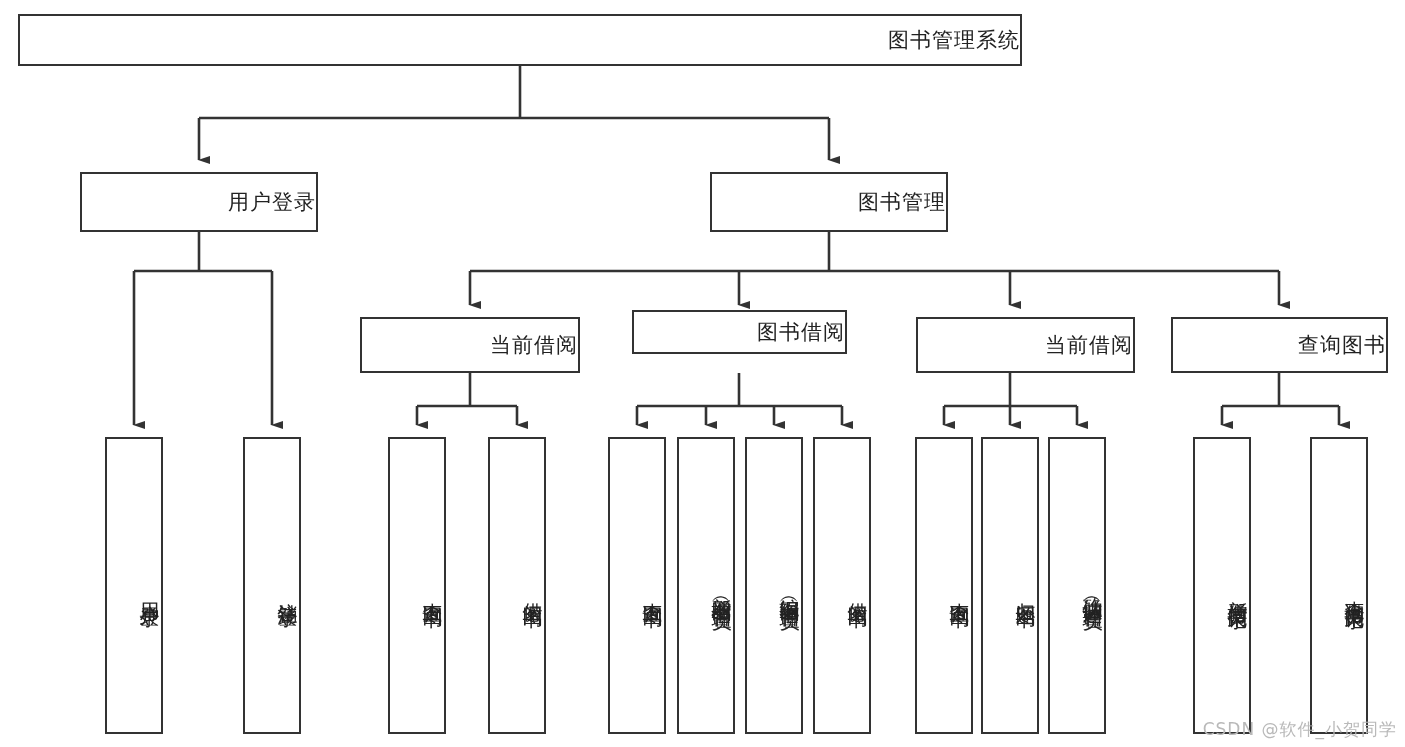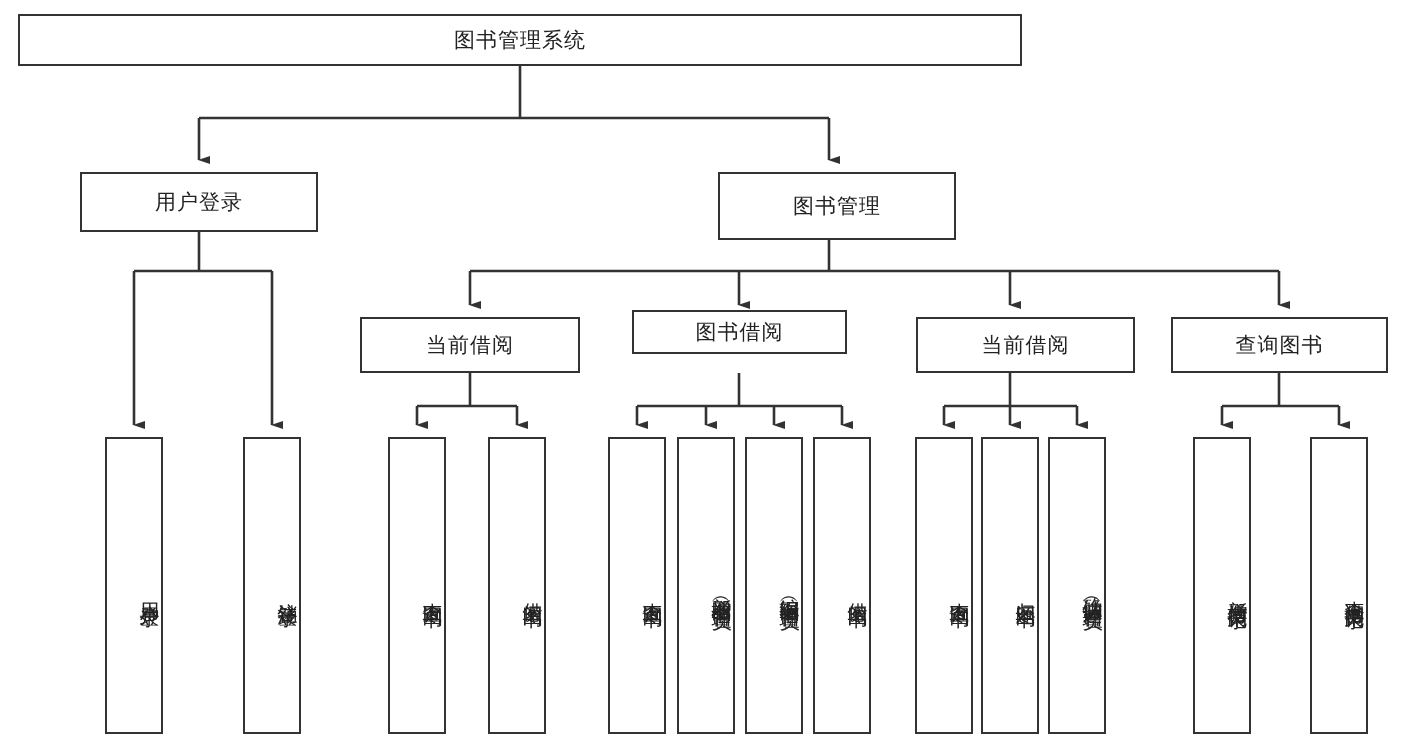--- a/index.html
+++ b/index.html
@@ -24,21 +24,21 @@
     width: 1405px;
     height: 747px;
   }
   .node {
     position: absolute;
     box-sizing: border-box;
     border: 2px solid #333333;
     background: #ffffff;
     display: flex;
     align-items: center;
-    justify-content: center;
+    justify-content: flex-end;
     color: #222222;
     line-height: 1.18;
   }
   .node.h {
     font-size: 21px;
     letter-spacing: 1px;
   }
   .node.v {
     font-size: 20px;
     writing-mode: vertical-rl;
@@ -118,21 +118,21 @@
   </svg>
 
   <div class="node h" id="root-node" style="left: 18px; top: 14px; width: 1004px; height: 52px;">
     <span class="txt">图书管理系统</span>
   </div>
 
   <div id="level1-layer">
       <div class="node h" style="left: 80px; top: 172px; width: 238px; height: 60px;">
         <span class="txt">用户登录</span>
       </div>
-      <div class="node h" style="left: 710px; top: 172px; width: 238px; height: 68px; margin-left: 8px;">
+      <div class="node h" style="left: 710px; top: 172px; width: 238px; height: 60px;">
         <span class="txt">图书管理</span>
       </div>
     </div>
   <div id="level2-layer">
       <div class="node h" style="left: 360px; top: 317px; width: 220px; height: 56px;">
         <span class="txt">当前借阅</span>
       </div>
       <div class="node h" style="left: 632px; top: 310px; width: 215px; height: 44px;">
         <span class="txt">图书借阅</span>
       </div>
@@ -178,13 +178,14 @@
         <span class="txt">确认归还（管理员）</span>
       </div>
       <div class="node v" style="left: 1193px; top: 437px; width: 58px; height: 297px;">
         <span class="txt">新增借阅记录</span>
       </div>
       <div class="node v" style="left: 1310px; top: 437px; width: 58px; height: 297px;">
         <span class="txt">查询借阅记录</span>
       </div>
     </div>
 
+  <div class="watermark">CSDN @软件_小贺同学</div>
 </div>
 
 </body></html>

